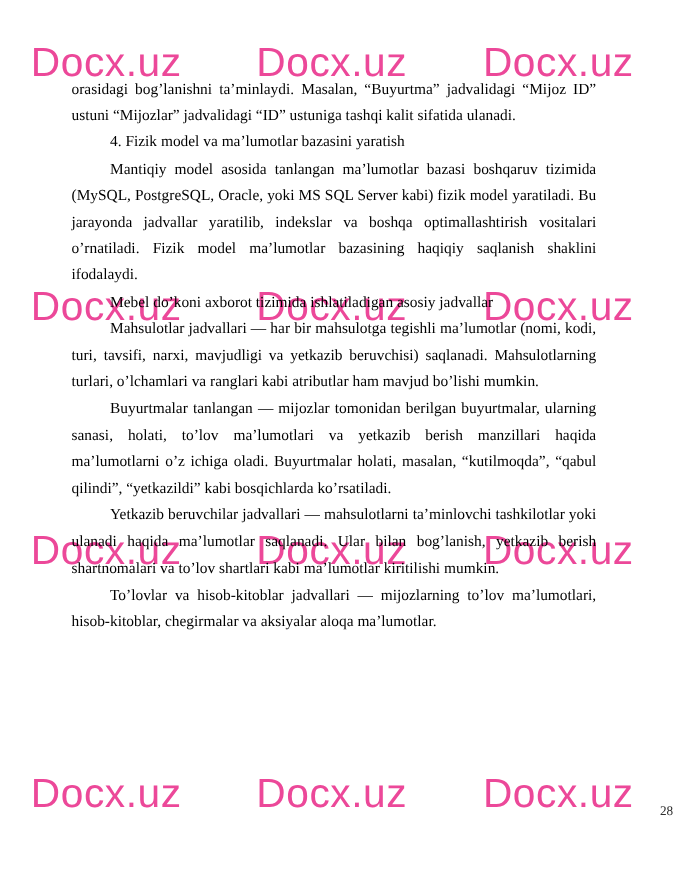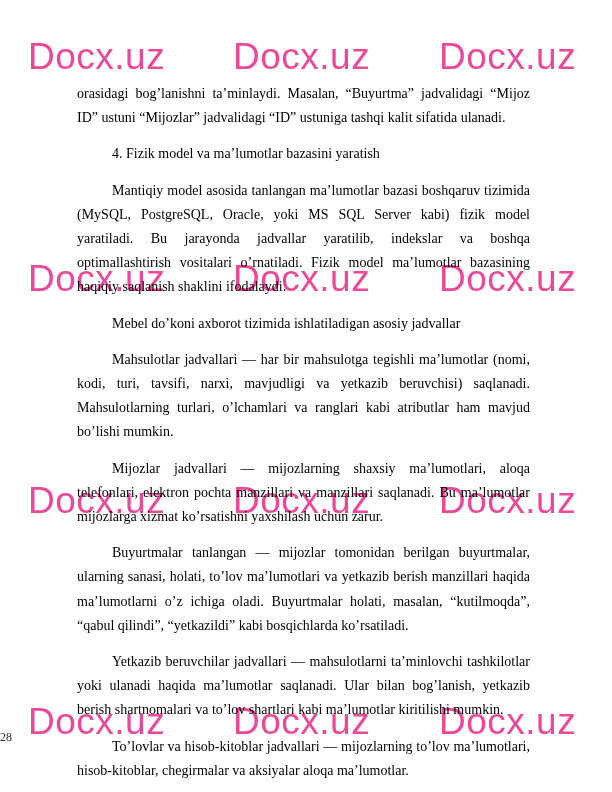--- a/index.html
+++ b/index.html
@@ -26,33 +26,33 @@
     user-select: none;
   }
   .text-layer {
     position: absolute;
     left: 65px;
     top: 70px;
     width: 477px;
     z-index: 2;
   }
   .text-layer p {
-    margin: 12px;
+    margin: 0;
     font-size: 14px;
     line-height: 24.2px;
     text-align: justify;
     text-justify: inter-word;
   }
   .text-layer p.indent { text-indent: 35px; }
   .footer {
     position: absolute;
     left: 0;
     top: 730px;
     width: 612px;
-    text-align: left;
+    text-align: right;
     font-size: 12px;
     line-height: 14px;
     color: #2e2e2e;
     z-index: 2;
   }
 </style>
 </head>
 <body>
 
 <div class="page">
@@ -71,21 +71,20 @@
     <div class="wm" style="left:233px; top:703px;">Docx.uz</div>
     <div class="wm" style="left:439px; top:703px;">Docx.uz</div>
   </div>
 
   <div class="text-layer">
     <p>orasidagi bog’lanishni ta’minlaydi. Masalan, “Buyurtma” jadvalidagi “Mijoz ID” ustuni “Mijozlar” jadvalidagi “ID” ustuniga tashqi kalit sifatida ulanadi.</p>
     <p class="indent">4. Fizik model va ma’lumotlar bazasini yaratish</p>
     <p class="indent">Mantiqiy model asosida tanlangan ma’lumotlar bazasi boshqaruv tizimida (MySQL, PostgreSQL, Oracle, yoki MS SQL Server kabi) fizik model yaratiladi. Bu jarayonda jadvallar yaratilib, indekslar va boshqa optimallashtirish vositalari o’rnatiladi. Fizik model ma’lumotlar bazasining haqiqiy saqlanish shaklini ifodalaydi.</p>
     <p class="indent">Mebel do’koni axborot tizimida ishlatiladigan asosiy jadvallar</p>
     <p class="indent">Mahsulotlar jadvallari — har bir mahsulotga tegishli ma’lumotlar (nomi, kodi, turi, tavsifi, narxi, mavjudligi va yetkazib beruvchisi) saqlanadi. Mahsulotlarning turlari, o’lchamlari va ranglari kabi atributlar ham mavjud bo’lishi mumkin.</p>
-    <p class="indent">Mijozlar jadvallari — mijozlarning shaxsiy ma’lumotlari, aloqa telefonlari, elektron pochta manzillari va manzillari saqlanadi. Bu ma’lumotlar mijozlarga xizmat ko’rsatishni yaxshilash uchun zarur.</p>
     <p class="indent">Buyurtmalar tanlangan — mijozlar tomonidan berilgan buyurtmalar, ularning sanasi, holati, to’lov ma’lumotlari va yetkazib berish manzillari haqida ma’lumotlarni o’z ichiga oladi. Buyurtmalar holati, masalan, “kutilmoqda”, “qabul qilindi”, “yetkazildi” kabi bosqichlarda ko’rsatiladi.</p>
     <p class="indent">Yetkazib beruvchilar jadvallari — mahsulotlarni ta’minlovchi tashkilotlar yoki ulanadi haqida ma’lumotlar saqlanadi. Ular bilan bog’lanish, yetkazib berish shartnomalari va to’lov shartlari kabi ma’lumotlar kiritilishi mumkin.</p>
     <p class="indent">To’lovlar va hisob-kitoblar jadvallari — mijozlarning to’lov ma’lumotlari, hisob-kitoblar, chegirmalar va aksiyalar aloqa ma’lumotlar.</p>
   </div>
 
   <div class="footer">28</div>
 
 </div>
 
 </body></html>

